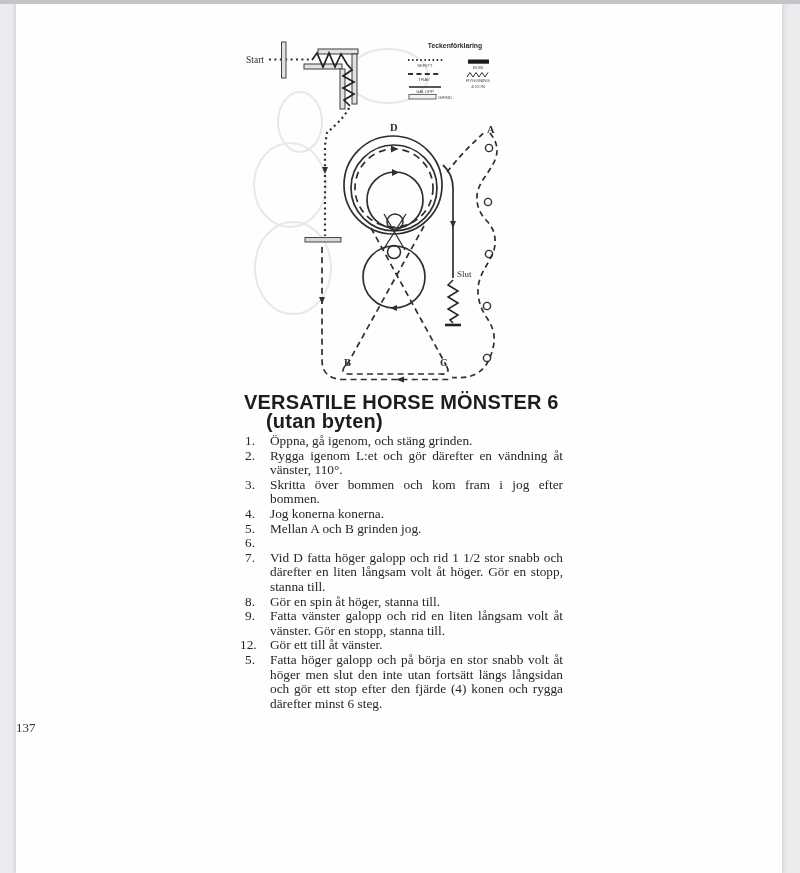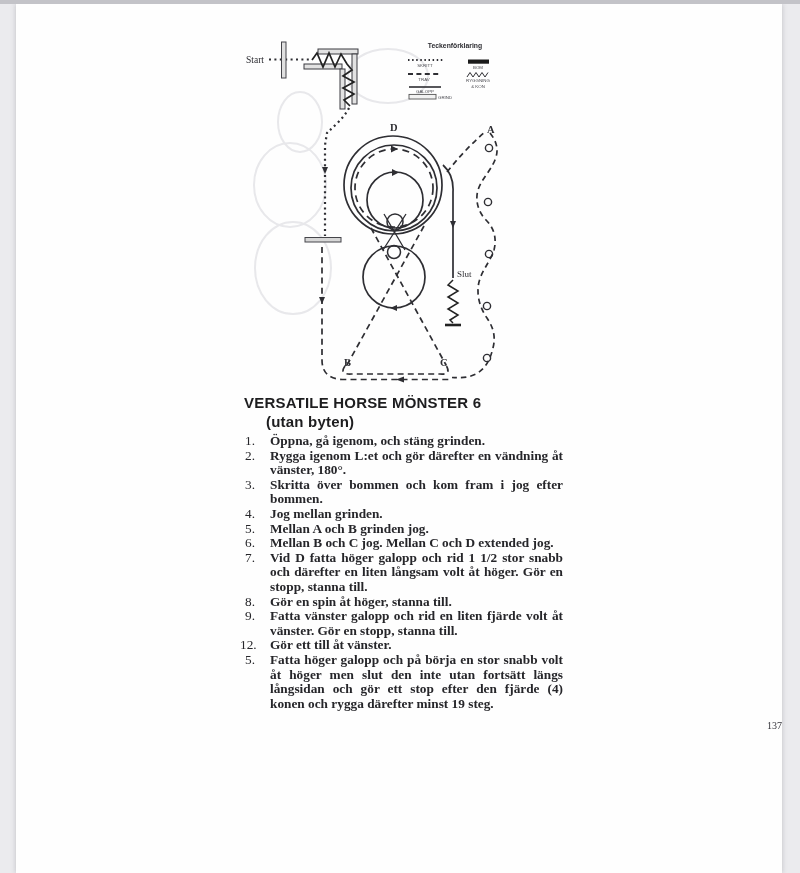--- a/index.html
+++ b/index.html
@@ -16,37 +16,37 @@
   }
   .paper{
     position:absolute;left:16px;top:4px;width:766px;height:869px;
     background:#fefefe;
     box-shadow:0 0 5px rgba(60,60,70,.25);
   }
   .heading{
     position:absolute;left:244px;top:393px;width:420px;
     font-family:"Liberation Sans", sans-serif;
     font-weight:bold;color:#1d1d1f;
-    font-size:15px;line-height:19px;letter-spacing:.2px;
+    font-size:20px;line-height:19px;letter-spacing:.2px;
   }
   .heading .subtitle{margin-left:22px;}
   .instructions{
     position:absolute;left:240px;top:434px;width:330px;
     font-size:13.3px;line-height:14.6px;color:#26262a;
   }
   .instr-item{display:flex;}
   .instr-num{
     flex:none;width:15px;text-align:right;margin-right:15px;
   }
   .instr-text{
-    width:293px;text-align:justify;font-weight:bold;
+    width:293px;text-align:justify;
   }
   .page-number{
     position:absolute;left:16px;top:720px;width:766px;
-    text-align:right;font-size:10px;color:#33333a;
+    text-align:left;font-size:13px;color:#33333a;
   }
   svg{position:absolute;}
   svg text{font-family:"Liberation Serif", serif;fill:#2e2e33;}
   svg .tiny{font-family:"Liberation Sans", sans-serif;fill:#4a4a50;}
 </style>
 </head>
 <body>
 
 <div class="stage">
   <div class="paper"></div>
@@ -157,54 +157,53 @@
     <div class="subtitle">(utan byten)</div>
   </div>
 
   <div class="instructions">
     <div class="instr-item">
       <span class="instr-num">1.</span>
       <span class="instr-text">Öppna, gå igenom, och stäng grinden.</span>
     </div>
     <div class="instr-item">
       <span class="instr-num">2.</span>
-      <span class="instr-text">Rygga igenom L:et och gör därefter en vändning åt vänster, 180°.</span>
+      <span class="instr-text">Rygga igenom L:et och gör därefter en vändning åt vänster, 110°.</span>
     </div>
     <div class="instr-item">
       <span class="instr-num">3.</span>
       <span class="instr-text">Skritta över bommen och kom fram i jog efter bommen.</span>
     </div>
     <div class="instr-item">
       <span class="instr-num">4.</span>
-      <span class="instr-text">Jog mellan grinden.</span>
+      <span class="instr-text">Jog konerna konerna.</span>
     </div>
     <div class="instr-item">
       <span class="instr-num">5.</span>
       <span class="instr-text">Mellan A och B grinden jog.</span>
     </div>
     <div class="instr-item">
       <span class="instr-num">6.</span>
-      <span class="instr-text">Mellan B och C jog. Mellan C och D extended jog.</span>
     </div>
     <div class="instr-item">
       <span class="instr-num">7.</span>
       <span class="instr-text">Vid D fatta höger galopp och rid 1 1/2 stor snabb och därefter en liten långsam volt åt höger. Gör en stopp, stanna till.</span>
     </div>
     <div class="instr-item">
       <span class="instr-num">8.</span>
       <span class="instr-text">Gör en spin åt höger, stanna till.</span>
     </div>
     <div class="instr-item">
       <span class="instr-num">9.</span>
-      <span class="instr-text">Fatta vänster galopp och rid en liten fjärde volt åt vänster. Gör en stopp, stanna till.</span>
+      <span class="instr-text">Fatta vänster galopp och rid en liten långsam volt åt vänster. Gör en stopp, stanna till.</span>
     </div>
     <div class="instr-item">
       <span class="instr-num">12.</span>
       <span class="instr-text">Gör ett till åt vänster.</span>
     </div>
     <div class="instr-item">
       <span class="instr-num">5.</span>
-      <span class="instr-text">Fatta höger galopp och på börja en stor snabb volt åt höger men slut den inte utan fortsätt längs långsidan och gör ett stop efter den fjärde (4) konen och rygga därefter minst 19 steg.</span>
+      <span class="instr-text">Fatta höger galopp och på börja en stor snabb volt åt höger men slut den inte utan fortsätt längs långsidan och gör ett stop efter den fjärde (4) konen och rygga därefter minst 6 steg.</span>
     </div>
   </div>
 
   <div class="page-number">137</div>
 </div>
 
 </body></html>

